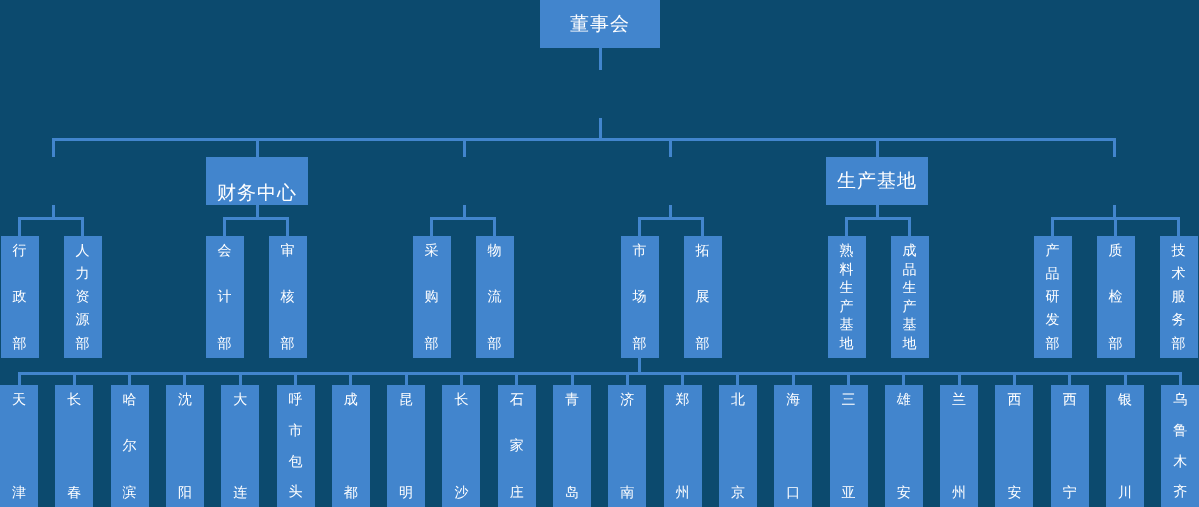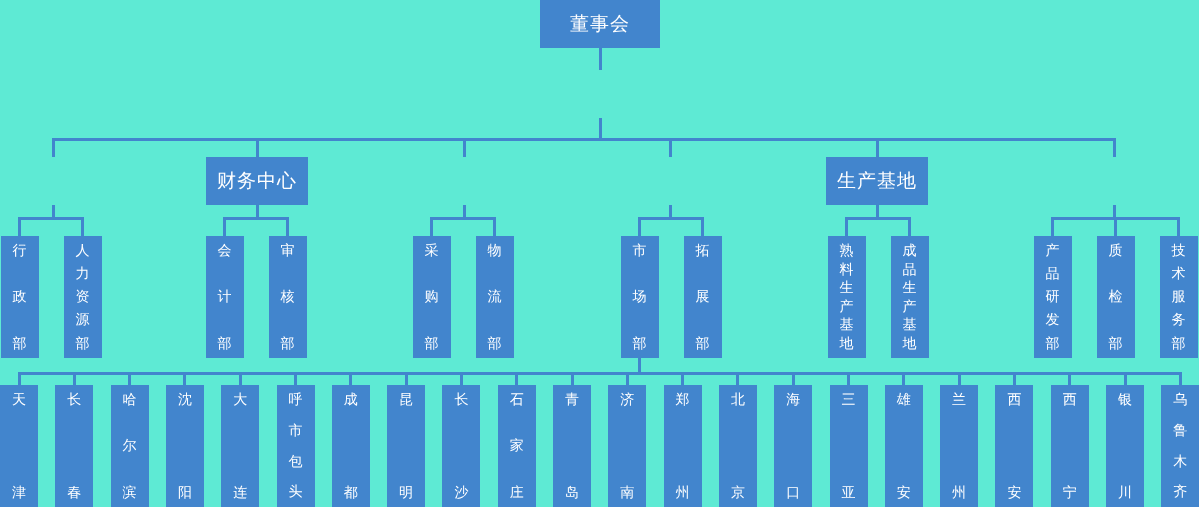--- a/index.html
+++ b/index.html
@@ -4,21 +4,21 @@
 <style>
   html, body {
     margin: 0;
     padding: 0;
     background: #ffffff;
   }
   #chart-root {
     position: relative;
     width: 1199px;
     height: 507px;
-    background: #5eead4;
+    background: #0c4a6e;
     font-family: "Liberation Sans", "DejaVu Sans", sans-serif;
     overflow: hidden;
   }
   .node {
     position: absolute;
     background: #4285cd;
     color: #ffffff;
     display: flex;
     align-items: center;
     justify-content: center;
@@ -137,21 +137,21 @@
     <div class="conn" style="left: 847px; top: 372px; width: 3px; height: 13px;"></div>
     <div class="conn" style="left: 902.3px; top: 372px; width: 3px; height: 13px;"></div>
     <div class="conn" style="left: 957.6px; top: 372px; width: 3px; height: 13px;"></div>
     <div class="conn" style="left: 1012.9px; top: 372px; width: 3px; height: 13px;"></div>
     <div class="conn" style="left: 1068.2px; top: 372px; width: 3px; height: 13px;"></div>
     <div class="conn" style="left: 1123.5px; top: 372px; width: 3px; height: 13px;"></div>
     <div class="conn" style="left: 1178.8px; top: 372px; width: 3px; height: 13px;"></div>
     <div class="node lvl1" style="left: 540px; top: 0px; width: 120px; height: 48px;">
       <span>董事会</span>
     </div>
-    <div class="node lvl2" style="left: 206px; top: 157px; width: 102px; height: 48px;">
+    <div class="node lvl2" style="left: 206px; top: 157px; width: 102px; height: 48px; align-items: flex-end;">
       <span>财务中心</span>
     </div>
     <div class="node lvl2" style="left: 826px; top: 157px; width: 102px; height: 48px;">
       <span>生产基地</span>
     </div>
     <div class="node lvl3" style="left: 0.5px; top: 236px; width: 38px; height: 122px;">
       <div class="vtext">
         <span>行</span>
         <span>政</span>
         <span>部</span>

